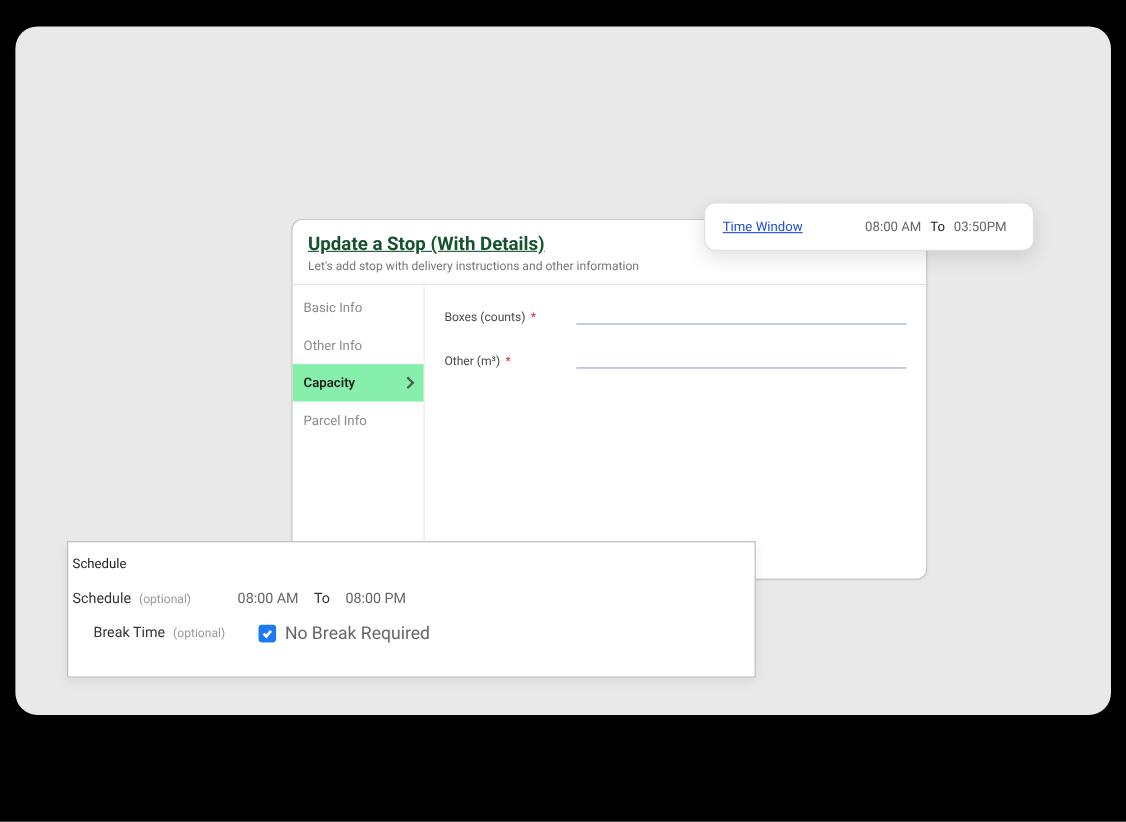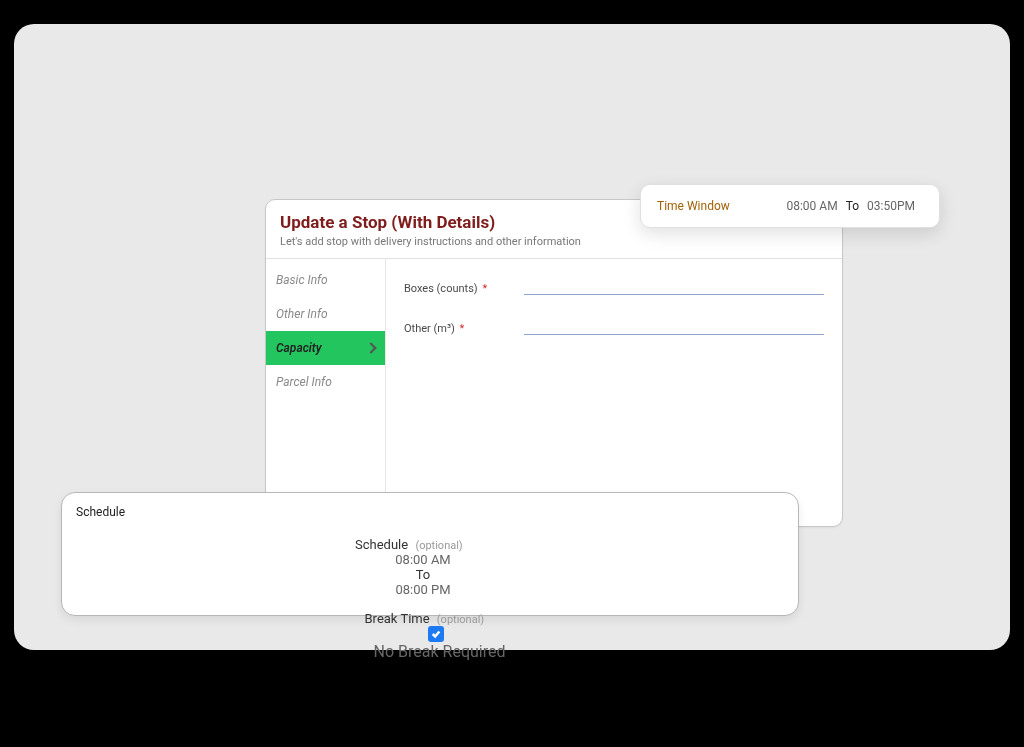--- a/index.html
+++ b/index.html
@@ -25,39 +25,38 @@
     border:1px solid #c8c8c8;
     border-radius:10px;
     overflow:hidden;
     box-shadow:0 1px 2px rgba(0,0,0,0.05);
   }
   .dialog-header {
     padding:12px 14px 10px;
     border-bottom:1px solid #e1e1e1;
   }
   .dialog-title {
-    font-size:17px; font-weight:700; color:#7f1d1d;
+    font-size:17px; font-weight:700; color:#14532d;text-decoration:underline;
   }
   .dialog-sub {
     font-size:11px; color:#777; margin-top:3px;
   }
   .dialog-body { display:flex; height:calc(100% - 56px); }
   .side {
     width:120px; border-right:1px solid #e8e8e8;
     padding-top:4px;
-    font-style:italic;
   }
   .side-item {
     display:flex; align-items:center; justify-content:space-between;
     font-size:12px; color:#8a8a8a;
     padding:10px 10px;
     cursor:pointer;
   }
   .side-item.active {
-    background:#22c55e;
+    background:#86efac;
     color:#222; font-weight:600;
   }
   .chev { width:8px; height:8px; border-top:2px solid #555; border-right:2px solid #555; transform:rotate(45deg); }
   .content { flex:1; padding:14px 18px; }
   .field-row { display:flex; align-items:flex-end; margin-bottom:18px; }
   .field-label { font-size:11px; color:#4a4a4a; width:120px; }
   .req { color:#d32f2f; margin-left:2px; }
   .field-input {
     flex:1; height:22px; border:none; border-bottom:1px solid #8fa5c9;
     font-size:12px; outline:none; background:transparent;
@@ -65,35 +64,35 @@
 
   
   .timepop {
     position:absolute; left:626px; top:160px; width:300px; height:44px;
     background:#fff; border-radius:10px;
     border:1px solid #e0e0e0;
     box-shadow:0 6px 18px rgba(0,0,0,0.12);
     display:flex; align-items:center; padding:0 16px;
     font-size:12px;
   }
-  .timepop .tlabel { color:#a16207; flex:0 0 auto; }
+  .timepop .tlabel { color:#1d4ed8; flex:0 0 auto;text-decoration:underline; }
   .timepop .spacer { flex:1; }
   .timepop .tval { color:#666; margin:0 8px; }
   .timepop .to { color:#222; }
 
   
   .sched {
-    position:absolute; left:47px; top:468px; width:738px; height:124px;
-    background:#fff; border:1px solid #b7b7b7; border-radius:14px;
-    padding:12px 14px 10px;
+    position:absolute; left:47px; top:468px; width:626px; height:124px;
+    background:#fff; border:1px solid #b7b7b7; border-radius:0;
+    padding:12px 4px 10px;
     box-shadow:0 4px 10px rgba(0,0,0,0.08);
   }
   .sched-title { font-size:12px; color:#222; }
   .sched-desc { font-size:12px; color:#222; margin-top:4px; }
-  .sched-row { display:flex; align-items:center; margin-top:18px; font-size:13px; color:#333;flex-direction:column; }
+  .sched-row { display:flex; align-items:center; margin-top:18px; font-size:13px; color:#333; }
   .sched-row .lab { width:150px; }
   .opt { color:#9a9a9a; font-size:11px; margin-left:4px; }
   .sched-row .val { color:#666; margin-right:14px; }
   .sched-row .to2 { color:#333; margin-right:14px; }
   .checkbox {
     width:16px; height:16px; background:#1e7af2; border-radius:3px;
     display:inline-flex; align-items:center; justify-content:center; margin-right:8px;
   }
   .checkbox svg { width:10px; height:10px; stroke:#fff; stroke-width:3; fill:none; }
   .nb { color:#666; font-size:16px; }

